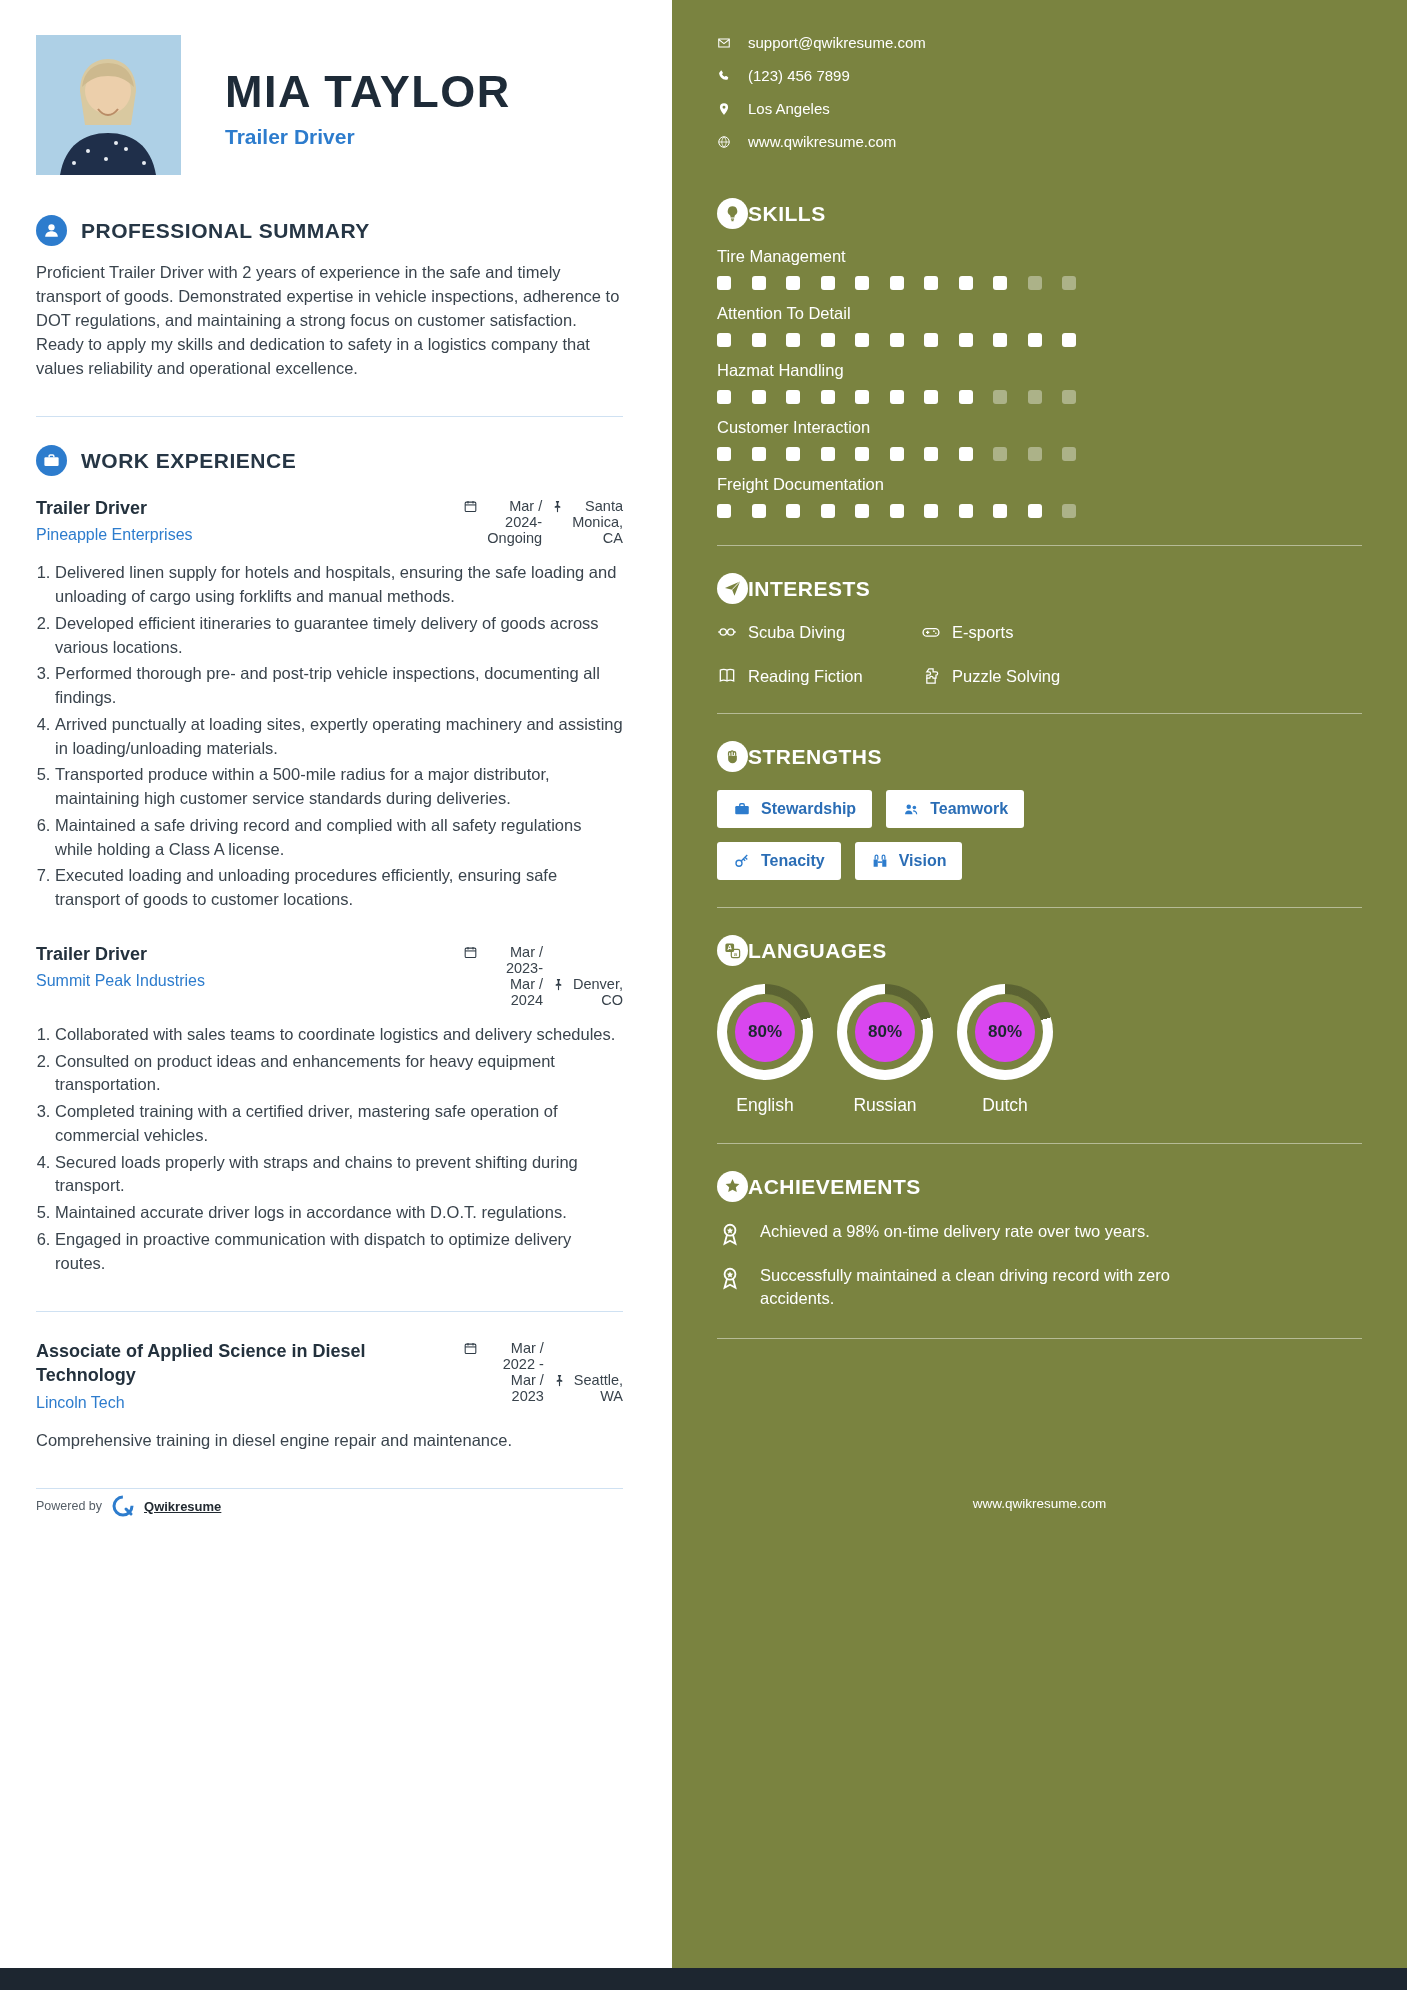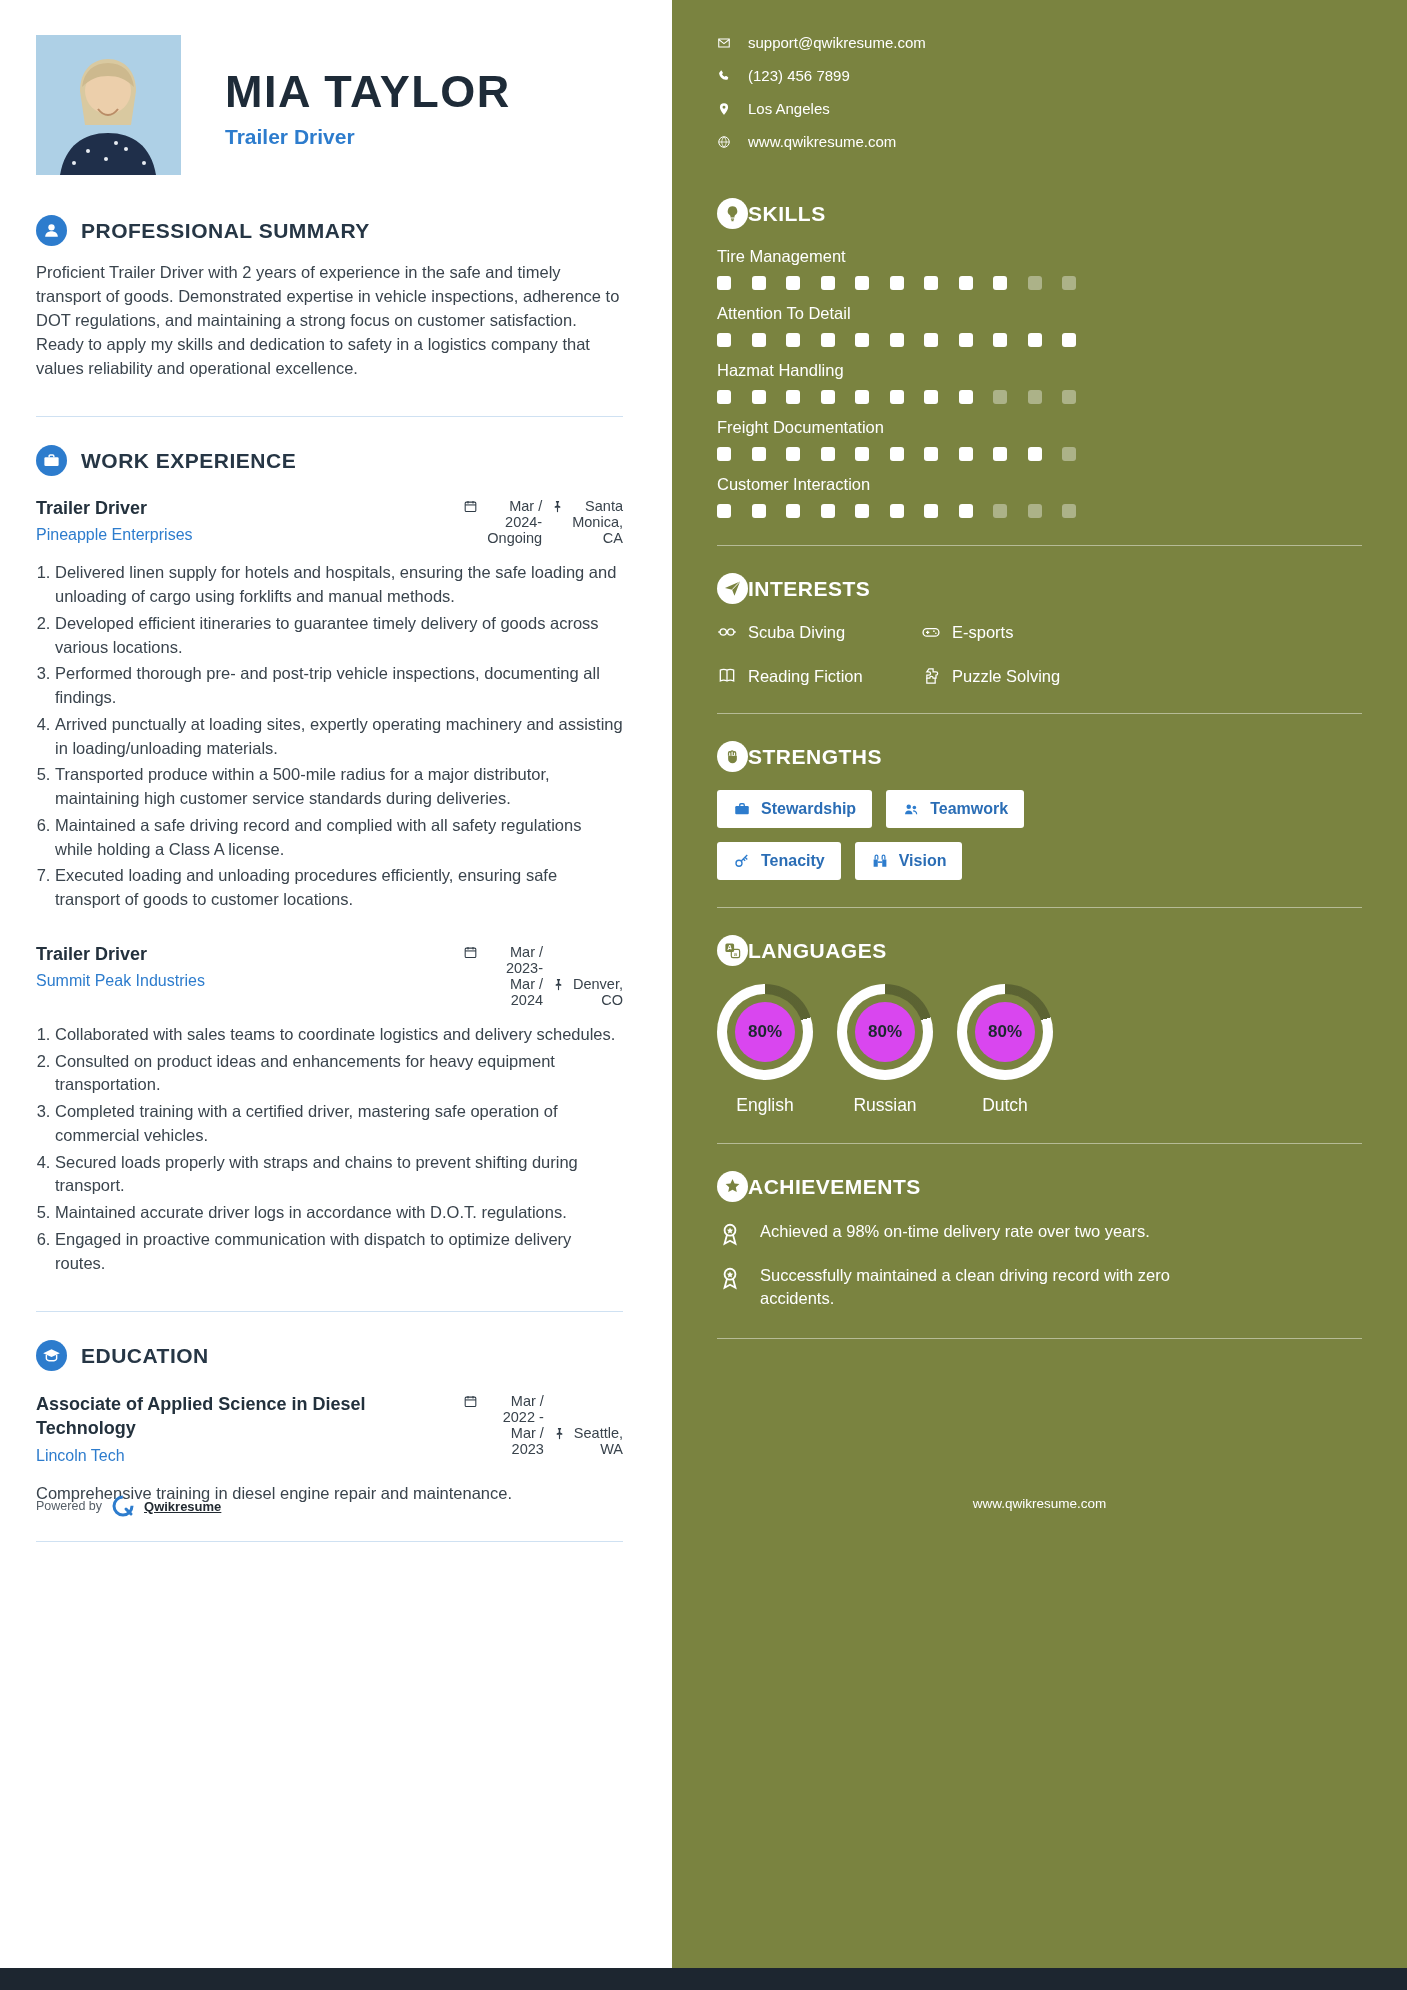--- a/index.html
+++ b/index.html
@@ -231,29 +231,20 @@
                 <li>Maintained accurate driver logs in accordance with D.O.T. regulations.</li>
                 <li>Engaged in proactive communication with dispatch to optimize delivery routes.</li>
               </ol>
             </div>
           </div>
       </section>
 
       <hr class="divider">
 
       <section class="education">
-        <div class="sec-head">
-          <span class="sec-icon">
-            <svg viewBox="0 0 24 24">
-                <path d="M12 4L1.5 9 12 14 22.5 9z" fill="#fff"></path>
-                <path d="M5.5 11.5v4.2c0 1.6 2.9 3 6.5 3s6.5-1.4 6.5-3v-4.2" fill="none" stroke="#fff" stroke-width="1.8"></path>
-              </svg>
-          </span>
-          <h2 class="sec-title">EDUCATION</h2>
-        </div>
         <div class="edu-entry">
           <div class="entry-head">
             <div class="entry-left">
               <h3 class="degree">Associate of Applied Science in Diesel Technology</h3>
               <div class="company">Lincoln Tech</div>
             </div>
             <div class="entry-meta">
               <div class="meta-row">
                 <svg viewBox="0 0 24 24">
                     <rect x="3.5" y="5" width="17" height="15" rx="1.8" fill="none" stroke="currentColor" stroke-width="1.7"></rect>
@@ -373,48 +364,48 @@
               <span class="square on"></span>
               <span class="square on"></span>
               <span class="square on"></span>
               <span class="square on"></span>
               <span class="square"></span>
               <span class="square"></span>
               <span class="square"></span>
             </div>
           </div>
           <div class="skill">
+            <div class="skill-name">Customer Interaction</div>
+            <div class="squares">
+              <span class="square on"></span>
+              <span class="square on"></span>
+              <span class="square on"></span>
+              <span class="square on"></span>
+              <span class="square on"></span>
+              <span class="square on"></span>
+              <span class="square on"></span>
+              <span class="square on"></span>
+              <span class="square"></span>
+              <span class="square"></span>
+              <span class="square"></span>
+            </div>
+          </div>
+          <div class="skill">
             <div class="skill-name">Freight Documentation</div>
             <div class="squares">
               <span class="square on"></span>
               <span class="square on"></span>
               <span class="square on"></span>
               <span class="square on"></span>
               <span class="square on"></span>
               <span class="square on"></span>
               <span class="square on"></span>
               <span class="square on"></span>
               <span class="square on"></span>
               <span class="square on"></span>
-              <span class="square"></span>
-            </div>
-          </div>
-          <div class="skill">
-            <div class="skill-name">Customer Interaction</div>
-            <div class="squares">
-              <span class="square on"></span>
-              <span class="square on"></span>
-              <span class="square on"></span>
-              <span class="square on"></span>
-              <span class="square on"></span>
-              <span class="square on"></span>
-              <span class="square on"></span>
-              <span class="square on"></span>
-              <span class="square"></span>
-              <span class="square"></span>
               <span class="square"></span>
             </div>
           </div>
         </div>
     </section>
 
     <hr class="rsep">
 
     <section>
       <div class="sec-head-r">

